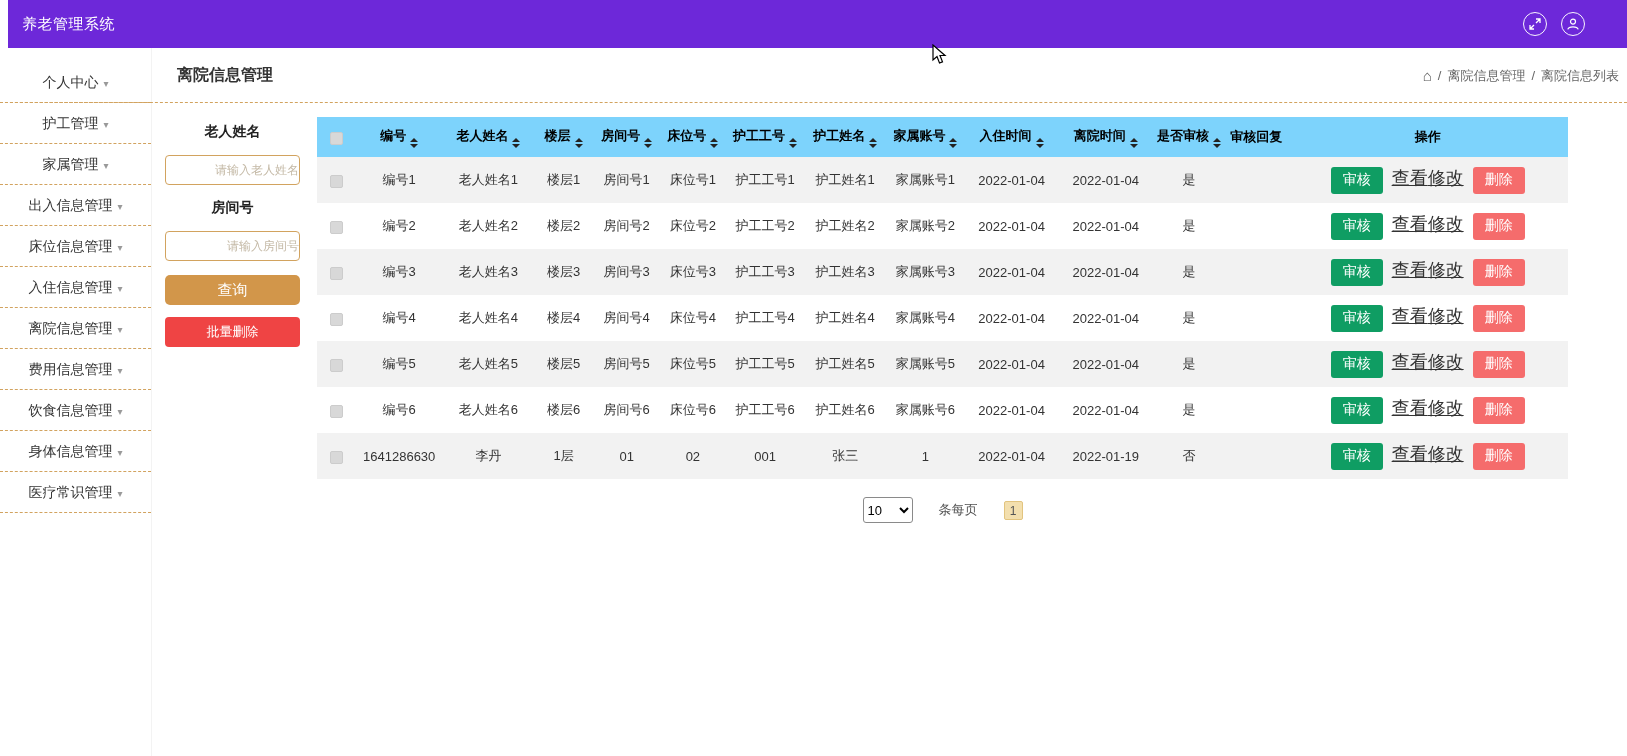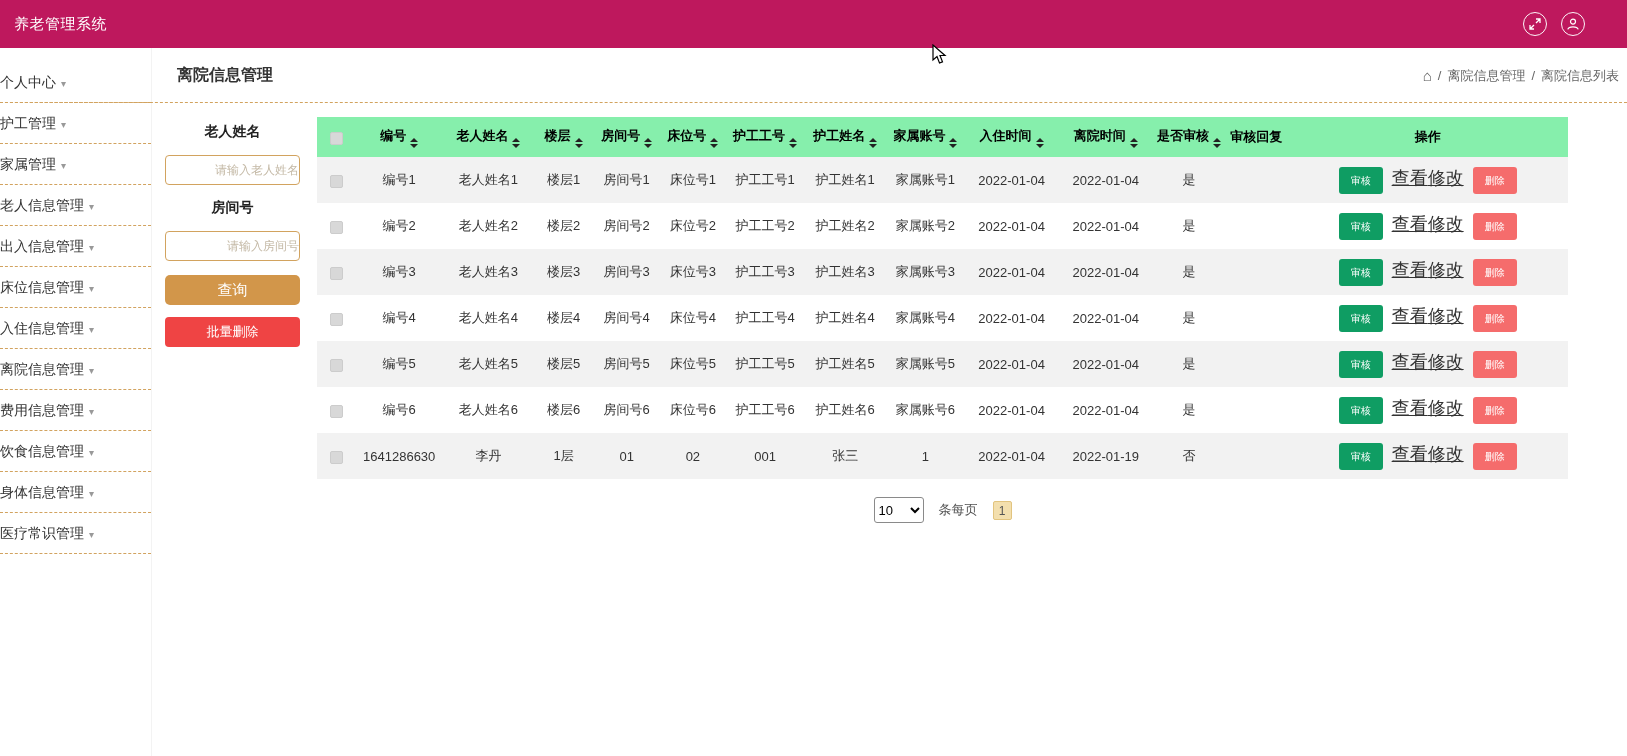--- a/index.html
+++ b/index.html
@@ -1,27 +1,27 @@
 <!DOCTYPE html>
 <html><head>
 <meta charset="utf-8">
 <style>
   *{box-sizing:border-box;margin:0;padding:0}
   html,body{width:1627px;height:756px}
   body{position:relative;overflow:hidden;font-family:"Liberation Sans",sans-serif;background:#fff}
 
   
-  .topbar{position:absolute;top:0;left:0;right:0;height:48px;background:#be185d;display:flex;align-items:center;justify-content:space-between;padding:0 42px 0 14px;z-index:7}
+  .topbar{position:absolute;top:0;left:8px;right:0;height:48px;background:#6d28d9;display:flex;align-items:center;justify-content:space-between;padding:0 42px 0 14px;z-index:7}
   .app-title{color:#fff;font-size:15px;letter-spacing:.5px}
   .topbar-icons{display:flex;gap:14px;align-items:center}
   .circle-icon{width:24px;height:24px;border:1px solid rgba(255,255,255,.95);border-radius:50%;display:flex;align-items:center;justify-content:center;cursor:pointer}
 
   
   .sidebar{position:absolute;top:48px;left:0;width:152px;bottom:0;background:#fff;padding-top:14px;z-index:4;border-right:1px solid #f3f3f3}
-  .sidebar-item{height:41px;line-height:40px;text-align:left;font-size:14px;color:#333;border-bottom:1px dashed #d2a35f;cursor:pointer;white-space:nowrap}
+  .sidebar-item{height:41px;line-height:40px;text-align:center;font-size:14px;color:#333;border-bottom:1px dashed #d2a35f;cursor:pointer;white-space:nowrap}
   .caret{color:#999;font-size:10px;margin-left:5px}
 
   
   .titlebar{position:absolute;top:48px;left:152px;right:0;height:55px;background:#fff;display:flex;align-items:center;justify-content:space-between;padding:0 8px 0 25px;z-index:3}
   .page-title{font-size:16px;font-weight:bold;color:#333}
   .breadcrumb{font-size:13px;color:#666;display:flex;align-items:center;gap:6px;white-space:nowrap;overflow:hidden}
   .breadcrumb .home{font-size:15px;color:#555;cursor:pointer}
   .divider{position:absolute;top:102px;left:0;right:0;border-top:1px dashed #d2a35f;z-index:6}
 
   
@@ -32,36 +32,36 @@
   .filter-panel{width:135px;flex:none;margin-right:17px}
   .filter-label{text-align:center;font-size:14px;font-weight:bold;color:#222;margin:6px 0 14px}
   .filter-input{display:block;width:100%;height:30px;border:1px solid #d2a35f;border-radius:4px;font-size:12px;text-align:right;color:#333;margin-bottom:14px;outline:none;background:#fff}
   .filter-input::placeholder{color:#c4b9a6}
   .btn-search{display:block;width:100%;height:30px;background:#d2964a;color:#fff;border:none;border-radius:5px;font-size:15px;margin-top:10px;cursor:pointer}
   .btn-batch-delete{display:block;width:100%;height:30px;background:#ef4444;color:#fff;border:none;border-radius:4px;font-size:13px;margin-top:12px;cursor:pointer}
 
   
   .table-wrap{flex:1;margin-right:59px}
   .data-table{width:100%;border-collapse:collapse;table-layout:fixed}
-  .data-table th{height:40px;font-size:13px;font-weight:bold;color:#000;text-align:center;background:#86efac;white-space:nowrap}
+  .data-table th{height:40px;font-size:13px;font-weight:bold;color:#000;text-align:center;background:#7dd3fc;white-space:nowrap}
   .data-table td{height:46px;font-size:13px;color:#333;text-align:center;white-space:nowrap;overflow:hidden}
   tr.odd{background:#f2f2f2}
   tr.even{background:#fff}
   .checkbox{display:inline-block;width:13px;height:13px;background:#d8d8d8;border:1px solid #cccccc;border-radius:2px;cursor:pointer;vertical-align:middle}
   .sort{display:inline-flex;flex-direction:column;margin-left:4px;vertical-align:-2px;gap:2px;cursor:pointer}
   .sort i{display:block;width:0;height:0;border-left:4px solid transparent;border-right:4px solid transparent}
   .tri-up{border-bottom:4px solid #222}
   .tri-down{border-top:4px solid #222}
-  .btn{height:27px;padding:0 12px;border:none;border-radius:3px;color:#fff;font-size:10px;cursor:pointer;margin:0 9px}
+  .btn{height:27px;padding:0 12px;border:none;border-radius:3px;color:#fff;font-size:14px;cursor:pointer;margin:0 9px}
   .btn-audit{background:#0f9d63}
   .btn-delete{background:#f56c6c}
   .btn-link{background:none;border:none;font-size:18px;color:#333;text-decoration:underline;cursor:pointer;margin:0 0;padding:0}
 
   
-  .pagination{display:flex;align-items:center;justify-content:center;gap:15px;margin-top:18px}
+  .pagination{display:flex;align-items:center;justify-content:center;gap:26px;margin-top:18px}
   .pagination select{height:26px;min-width:50px;border:1px solid #8a8a8a;border-radius:3px;font-size:13px;background:#fff;cursor:pointer}
   .per-page{font-size:13px;color:#555}
   .page-num{min-width:19px;height:19px;line-height:19px;text-align:center;background:#f3dfae;border:1px solid #e2c47f;font-size:12px;color:#555;border-radius:2px;padding:0 3px;cursor:pointer}
 
   
   .green-section{flex:1;background:#e4ede7;position:relative;overflow:hidden}
   .watermark{position:absolute;right:75px;bottom:40px;color:#9a9a9a;font-size:15px;z-index:2}
   .logo-shapes{position:absolute;right:140px;bottom:-4px;opacity:.75;z-index:1}
   .fab{position:absolute;right:30px;bottom:-14px;width:42px;height:42px;border-radius:50%;background:#ee8f47;z-index:3;border:none;cursor:pointer;display:flex;align-items:center;justify-content:center}
   .fab-dot{width:12px;height:12px;border-radius:50%;background:#fff;opacity:.9}
@@ -88,21 +88,20 @@
             <path d="M1.8 12.4c.9-3.3 9.5-3.3 10.4 0" stroke="#fff" stroke-width="1.2" fill="none"></path>
           </svg>
       </span>
     </div>
   </header>
 
   <aside class="sidebar">
       <div class="sidebar-item"><span class="sidebar-label">个人中心</span><span class="caret">▾</span></div>
       <div class="sidebar-item"><span class="sidebar-label">护工管理</span><span class="caret">▾</span></div>
       <div class="sidebar-item"><span class="sidebar-label">家属管理</span><span class="caret">▾</span></div>
-      <div class="sidebar-item"><span class="sidebar-label">老人信息管理</span><span class="caret">▾</span></div>
       <div class="sidebar-item"><span class="sidebar-label">出入信息管理</span><span class="caret">▾</span></div>
       <div class="sidebar-item"><span class="sidebar-label">床位信息管理</span><span class="caret">▾</span></div>
       <div class="sidebar-item"><span class="sidebar-label">入住信息管理</span><span class="caret">▾</span></div>
       <div class="sidebar-item"><span class="sidebar-label">离院信息管理</span><span class="caret">▾</span></div>
       <div class="sidebar-item"><span class="sidebar-label">费用信息管理</span><span class="caret">▾</span></div>
       <div class="sidebar-item"><span class="sidebar-label">饮食信息管理</span><span class="caret">▾</span></div>
       <div class="sidebar-item"><span class="sidebar-label">身体信息管理</span><span class="caret">▾</span></div>
       <div class="sidebar-item"><span class="sidebar-label">医疗常识管理</span><span class="caret">▾</span></div>
     </aside>
 

